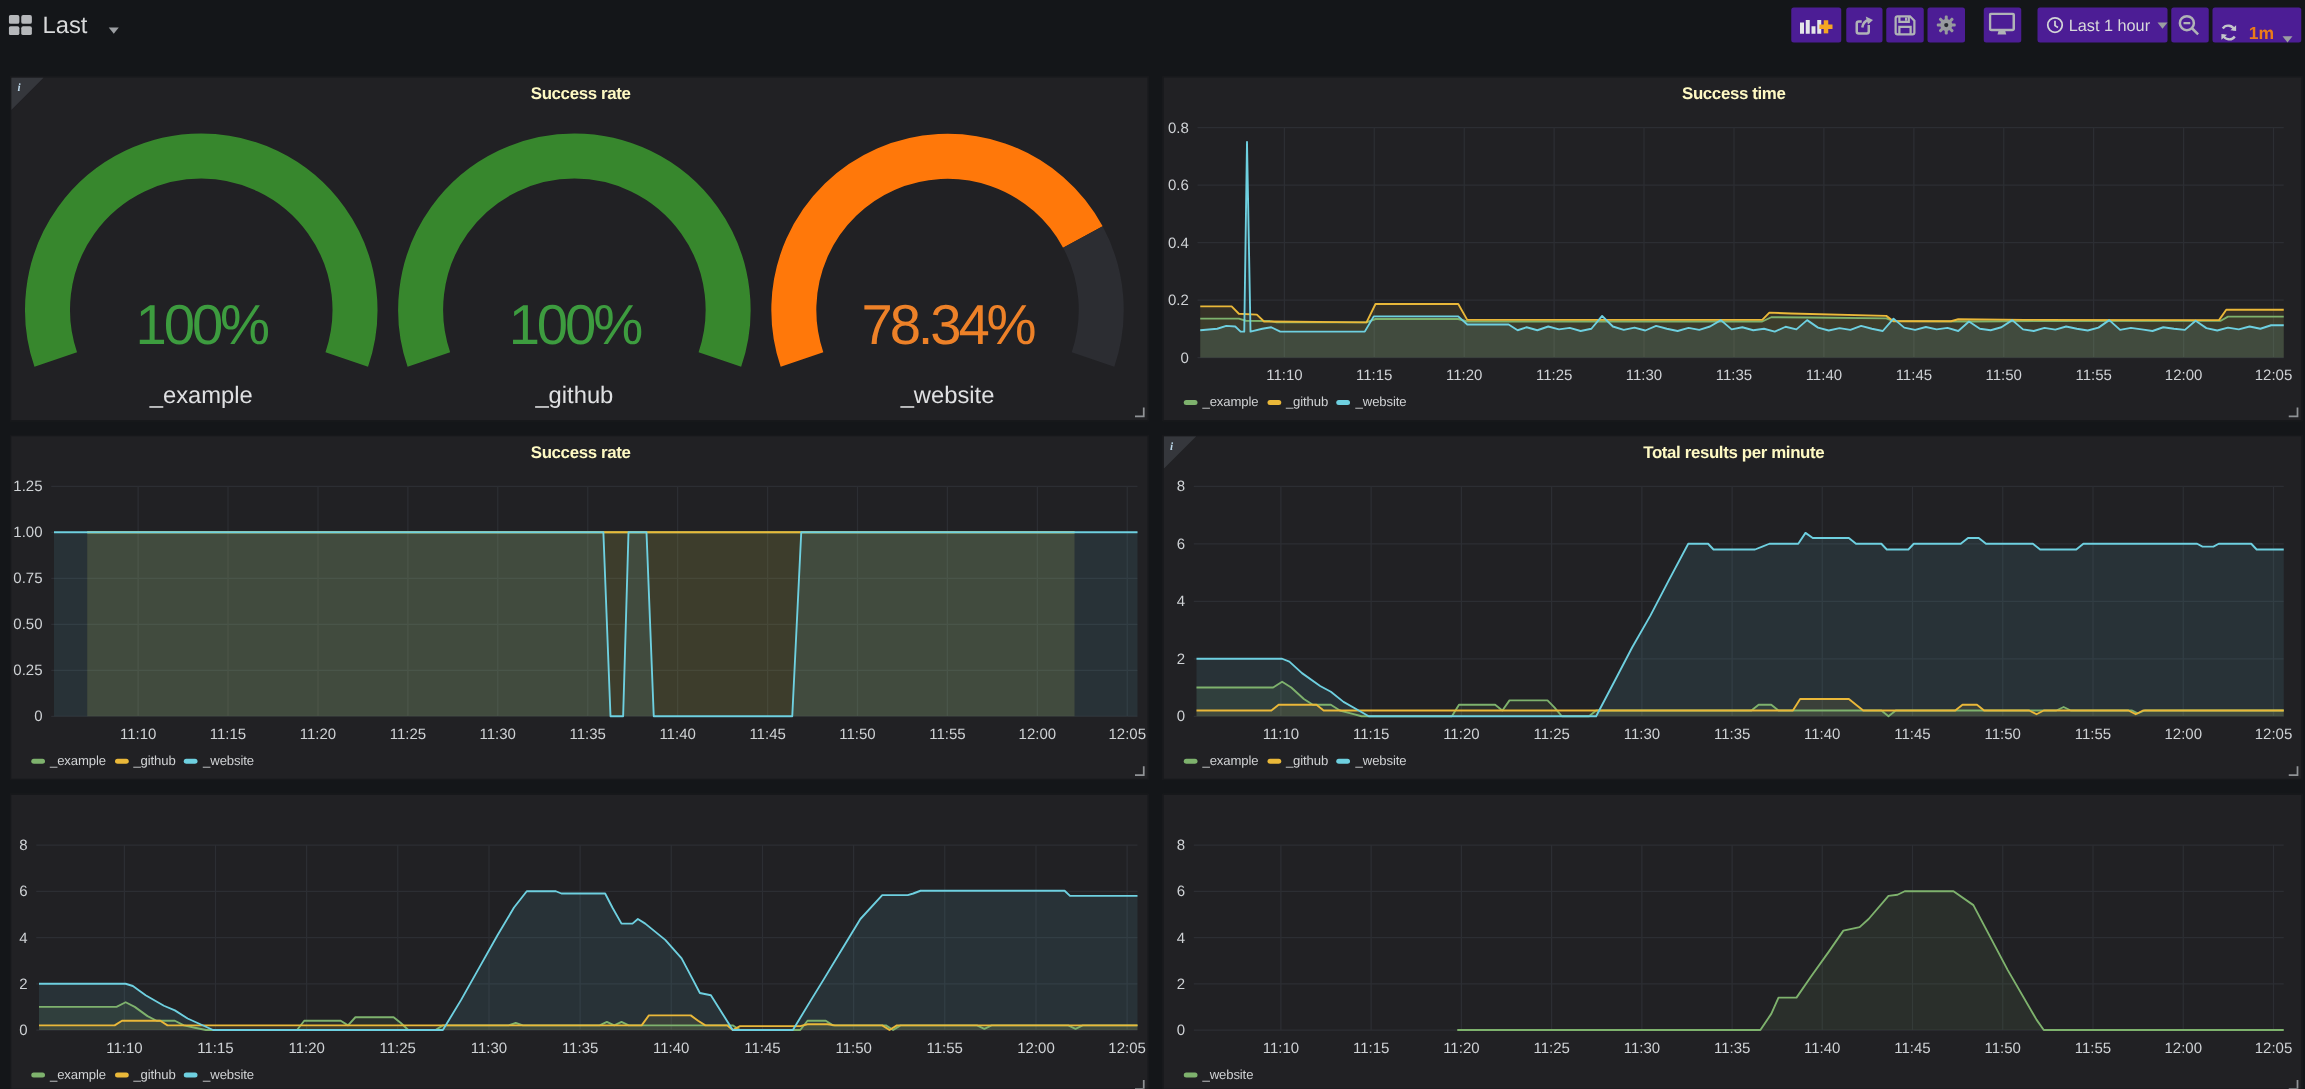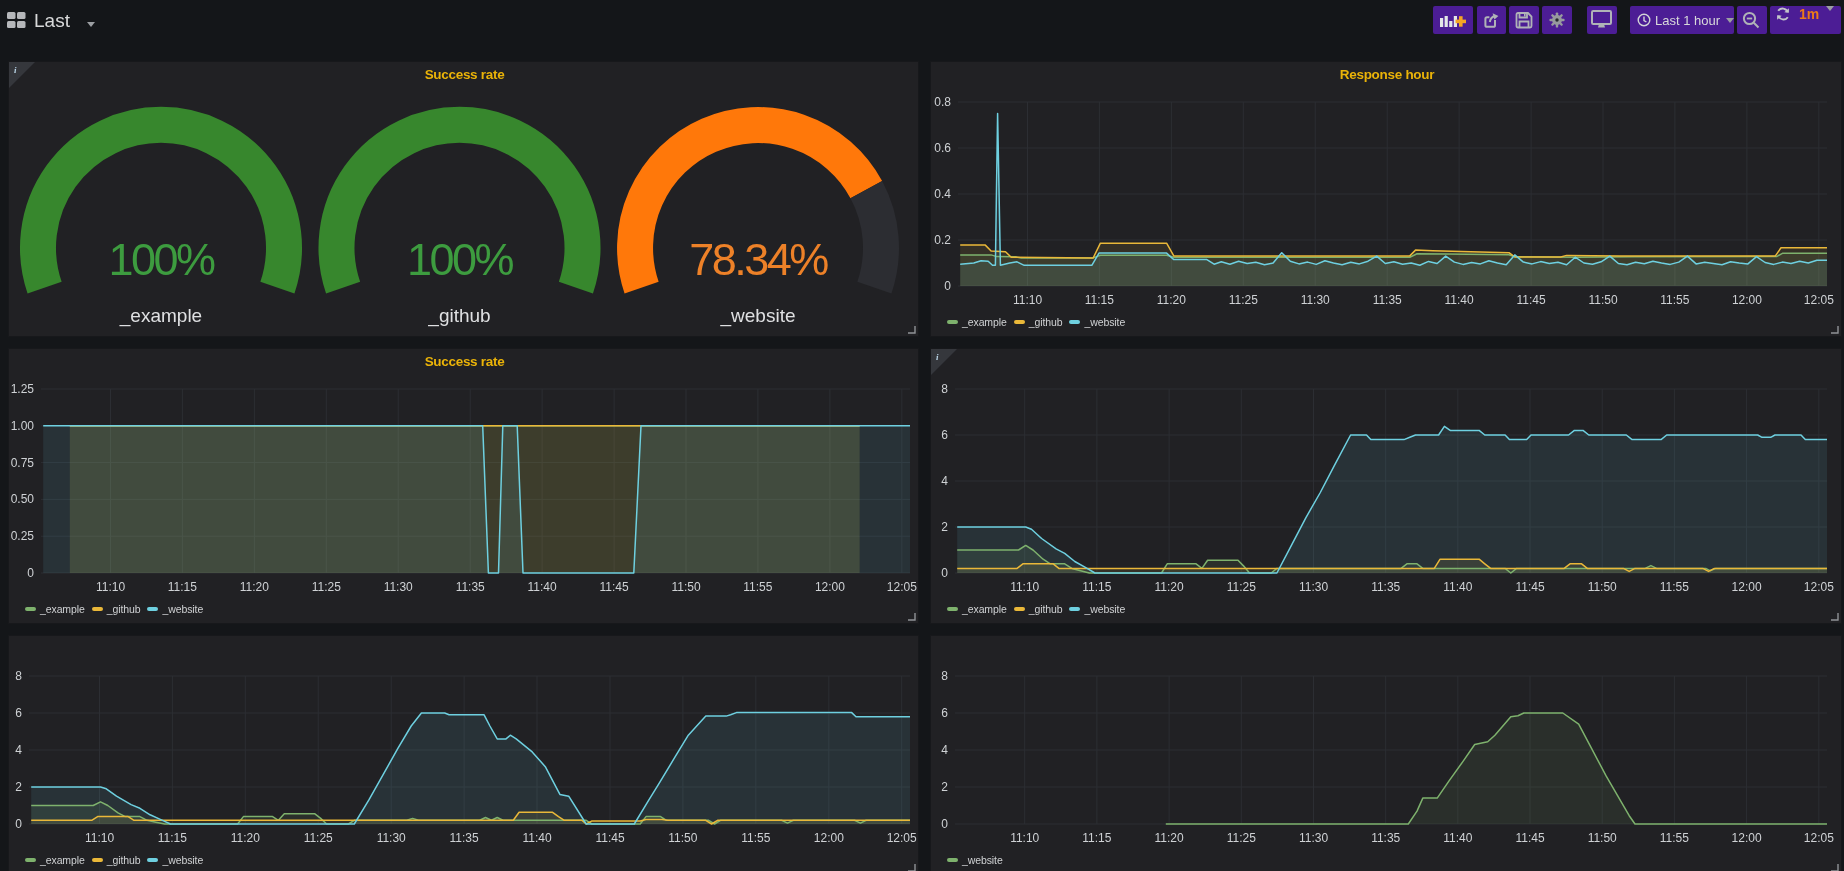--- a/index.html
+++ b/index.html
@@ -1,16 +1,16 @@
 <!DOCTYPE html>
 <html><head><meta charset="utf-8"><style>
 *{margin:0;padding:0;box-sizing:border-box}
 html,body{width:1844px;height:871px;background:#141619;font-family:"Liberation Sans",sans-serif;overflow:hidden;position:relative}
 .panel{position:absolute;background:#212124;border:1px solid #17181b}
-.ptitle{position:absolute;top:5px;left:0;text-align:center;font-size:13.5px;font-weight:700;letter-spacing:-0.3px;color:#eab308}
+.ptitle{position:absolute;top:5px;left:0;text-align:center;font-size:13.5px;font-weight:700;letter-spacing:-0.3px;color:#fef9c3}
 .tick{font-size:12px;fill:#cfd2d5;font-family:"Liberation Sans",sans-serif}
 .legend{position:absolute;display:flex;gap:7px;align-items:center;height:14px}
 .li{display:flex;align-items:center;font-size:10.5px;letter-spacing:-0.1px;color:#d0d2d4;white-space:nowrap}
 .dash{display:inline-block;width:11px;height:4px;border-radius:2px;margin-right:4px}
 .btn{position:absolute;top:6px;height:28px;background:#4c1d95;border-radius:2px}
 .caret{position:absolute;width:0;height:0;border-left:4.5px solid transparent;border-right:4.5px solid transparent;border-top:5px solid #9b9ea2}
 </style></head><body>
 <svg width="20" height="18" style="position:absolute;left:7px;top:12px">
     <rect x="0" y="0" width="8.5" height="7" rx="1.5" fill="#b6b8bb"></rect>
     <rect x="10" y="0" width="8.5" height="7" rx="1.5" fill="#b6b8bb"></rect>
@@ -65,21 +65,21 @@
       <span style="font-size:13px;color:#d8d9da;white-space:nowrap">Last 1 hour</span>
       <span class="caret" style="position:static;margin-left:6px"></span>
     </div>
   </div>
 <div class="btn" style="left:1737px;width:30px"><svg width="19" height="19" style="margin:4.5px 0 0 5px" fill="none" stroke="#b0b3b7" stroke-width="2">
       <circle cx="7.5" cy="7.5" r="5.6"></circle>
       <path d="M11.8,11.8 L16.5,16.5"></path>
       <path d="M4.8,7.5 L10.2,7.5" stroke-width="1.8"></path>
     </svg></div>
 <div class="btn" style="left:1770px;width:71px">
-    <div style="display:flex;align-items:flex-start;height:28px;padding-left:5px">
+    <div style="display:flex;align-items:flex-end;height:28px;padding-left:5px">
       <svg width="16" height="16" viewBox="0 0 16 16" style="margin-right:8px">
         <g fill="none" stroke="#c3c6ca" stroke-width="1.9">
           <path d="M3.2,4.8 A5.3,5.3 0 0 1 12.6,6.2"></path>
           <path d="M12.8,11.2 A5.3,5.3 0 0 1 3.4,9.8"></path>
         </g>
         <path d="M13.9,2.2 L13.9,6.8 L9.3,6.2 Z" fill="#c3c6ca"></path>
         <path d="M2.1,13.8 L2.1,9.2 L6.7,9.8 Z" fill="#c3c6ca"></path>
       </svg>
       <span style="font-size:14px;font-weight:bold;color:#eb7b18">1m</span>
       <span class="caret" style="position:static;margin-left:7px"></span>
@@ -99,21 +99,21 @@
       <text x="450.5" y="213" text-anchor="middle" font-size="45" font-weight="500" letter-spacing="-2.5" fill="#3d9c3f">100%</text>
       <text x="450.5" y="260" text-anchor="middle" font-size="19" fill="#dfe0e2">_github</text>
       <path d="M632.6,225.6 A123.0,123.0 0 0 1 857.3,127.6" fill="none" stroke="#FF780A" stroke-width="36"></path>
       <path d="M857.3,127.6 A123.0,123.0 0 0 1 865.4,225.6" fill="none" stroke="#2c2d32" stroke-width="36"></path>
       <text x="749" y="213" text-anchor="middle" font-size="45" font-weight="500" letter-spacing="-2.5" fill="#ed8128">78.34%</text>
       <text x="749" y="260" text-anchor="middle" font-size="19" fill="#dfe0e2">_website</text>
       <path d="M899,271 L906,271 L906,264" fill="none" stroke="#909396" stroke-width="1.4"></path>
     </svg>
   </div>
 <div class="panel" style="left:930px;top:61px;width:912px;height:276px">
-    <div class="ptitle" style="width:912px">Response hour</div>
+    <div class="ptitle" style="width:912px">Success time</div>
     <svg width="912" height="276" style="position:absolute;left:0;top:0">
       <line x1="27" y1="224.0" x2="896" y2="224.0" stroke="#2c2e33" stroke-width="1"></line>
       <line x1="27" y1="178.0" x2="896" y2="178.0" stroke="#2c2e33" stroke-width="1"></line>
       <line x1="27" y1="132.0" x2="896" y2="132.0" stroke="#2c2e33" stroke-width="1"></line>
       <line x1="27" y1="86.0" x2="896" y2="86.0" stroke="#2c2e33" stroke-width="1"></line>
       <line x1="27" y1="40.0" x2="896" y2="40.0" stroke="#2c2e33" stroke-width="1"></line>
       <line x1="96.5" y1="40" x2="96.5" y2="224" stroke="#2c2e33" stroke-width="1"></line>
       <line x1="168.4" y1="40" x2="168.4" y2="224" stroke="#2c2e33" stroke-width="1"></line>
       <line x1="240.4" y1="40" x2="240.4" y2="224" stroke="#2c2e33" stroke-width="1"></line>
       <line x1="312.3" y1="40" x2="312.3" y2="224" stroke="#2c2e33" stroke-width="1"></line>
@@ -207,20 +207,21 @@
       <span class="li"><span class="dash" style="background:#7EB26D"></span>_example</span>
       <span class="li"><span class="dash" style="background:#EAB839"></span>_github</span>
       <span class="li"><span class="dash" style="background:#6ED0E0"></span>_website</span>
     </div>
   </div>
 <div class="panel" style="left:930px;top:348px;width:912px;height:276px">
     <svg width="26" height="26" style="position:absolute;left:0;top:0">
       <polygon points="0,0 26,0 0,26" fill="#35373c"></polygon>
       <text x="5" y="11" font-size="9" font-style="italic" font-weight="bold" font-family="Liberation Serif,serif" fill="#bcd8ea">i</text>
     </svg>
+    <div class="ptitle" style="width:912px">Total results per minute</div>
     <svg width="912" height="276" style="position:absolute;left:0;top:0">
       <line x1="24" y1="224.0" x2="896" y2="224.0" stroke="#2c2e33" stroke-width="1"></line>
       <line x1="24" y1="178.0" x2="896" y2="178.0" stroke="#2c2e33" stroke-width="1"></line>
       <line x1="24" y1="132.0" x2="896" y2="132.0" stroke="#2c2e33" stroke-width="1"></line>
       <line x1="24" y1="86.0" x2="896" y2="86.0" stroke="#2c2e33" stroke-width="1"></line>
       <line x1="24" y1="40.0" x2="896" y2="40.0" stroke="#2c2e33" stroke-width="1"></line>
       <line x1="93.7" y1="40" x2="93.7" y2="224" stroke="#2c2e33" stroke-width="1"></line>
       <line x1="165.9" y1="40" x2="165.9" y2="224" stroke="#2c2e33" stroke-width="1"></line>
       <line x1="238.1" y1="40" x2="238.1" y2="224" stroke="#2c2e33" stroke-width="1"></line>
       <line x1="310.3" y1="40" x2="310.3" y2="224" stroke="#2c2e33" stroke-width="1"></line>

